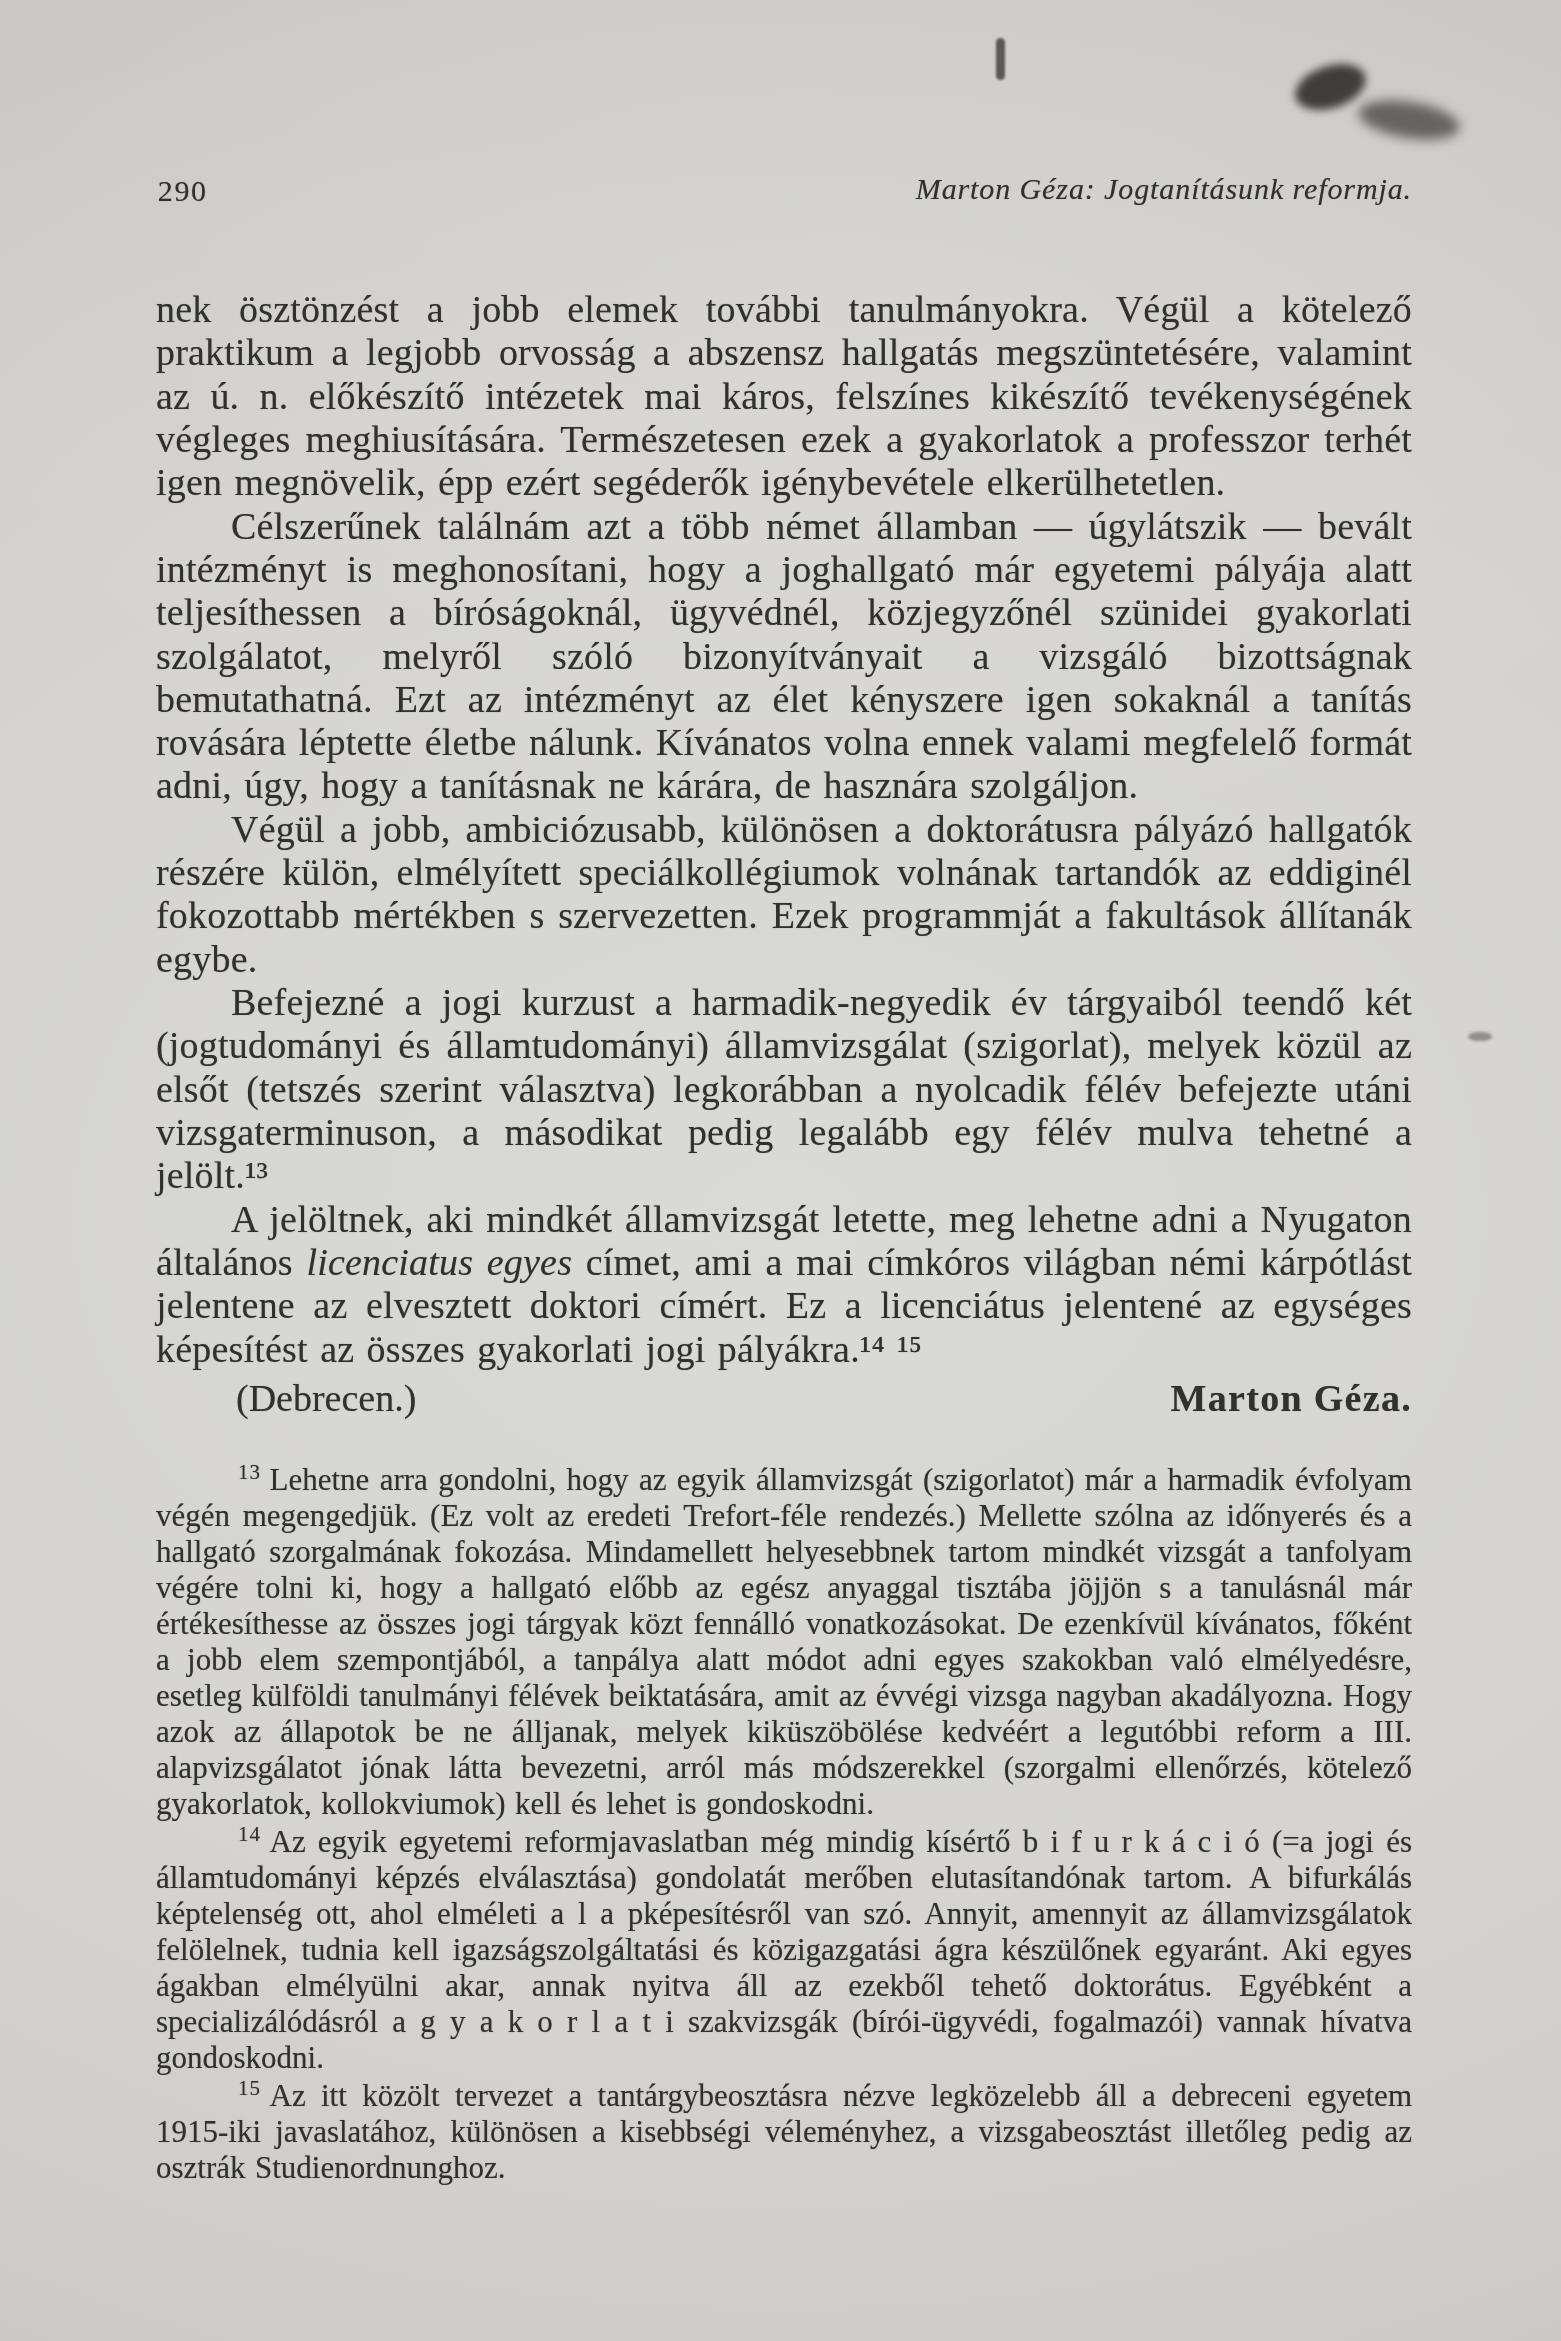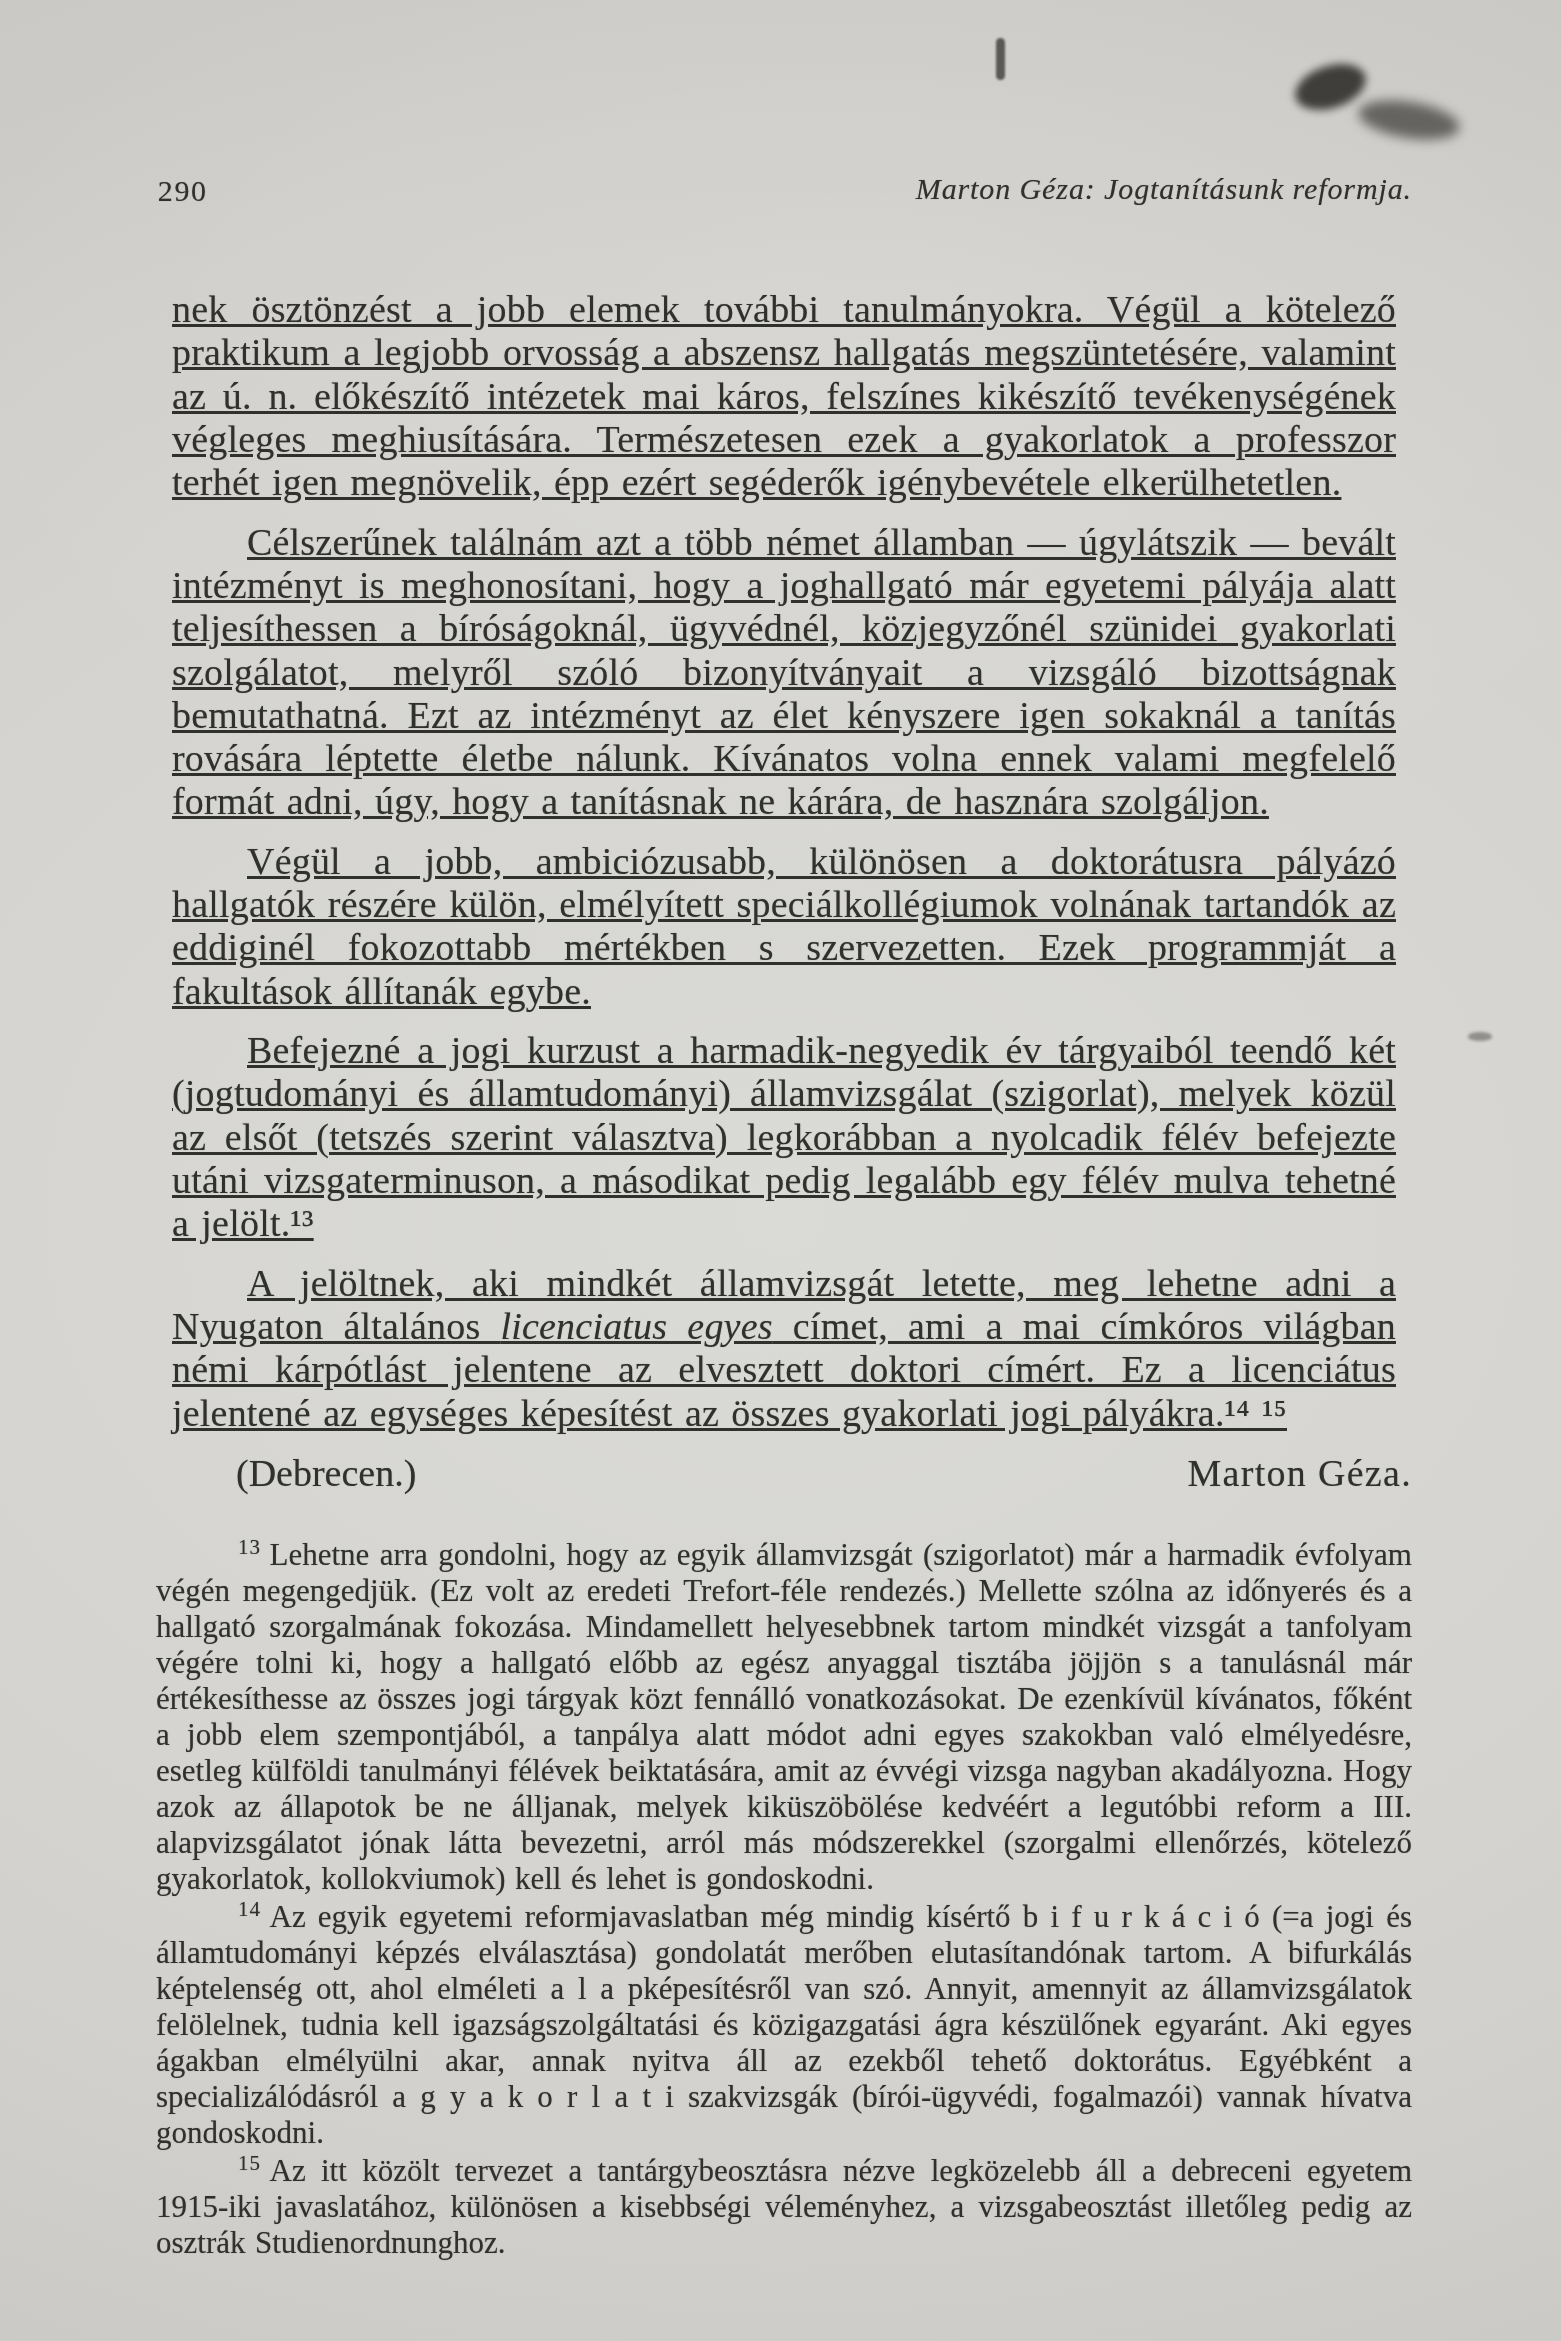--- a/index.html
+++ b/index.html
@@ -41,43 +41,42 @@
   }
   .running-title {
     display: block;
     text-align: right;
     font-style: italic;
     letter-spacing: 0.9px;
   }
 
   
   .body-text p {
-    margin: 16px;
+    margin: 0;
     font-size: 38px;
     line-height: 1.14;
     text-align: justify;
     text-indent: 75px;
     letter-spacing: 0.2px;
     word-spacing: 2.6px;
-    text-decoration: underline;
   }
   .body-text p.no-indent { text-indent: 0; }
   .italic { font-style: italic; }
 
   
   .signature {
     display: flex;
     justify-content: space-between;
     align-items: baseline;
     font-size: 38px;
     margin-top: 5px;
     padding-left: 80px;
   }
   .signature .author {
-    font-weight: normal;
+    font-weight: bold;
     letter-spacing: 1.3px;
   }
 
   
   .footnotes { margin-top: 40px; }
   .footnotes p {
     margin: 0;
     font-size: 31px;
     line-height: 1.16;
     text-align: justify;

